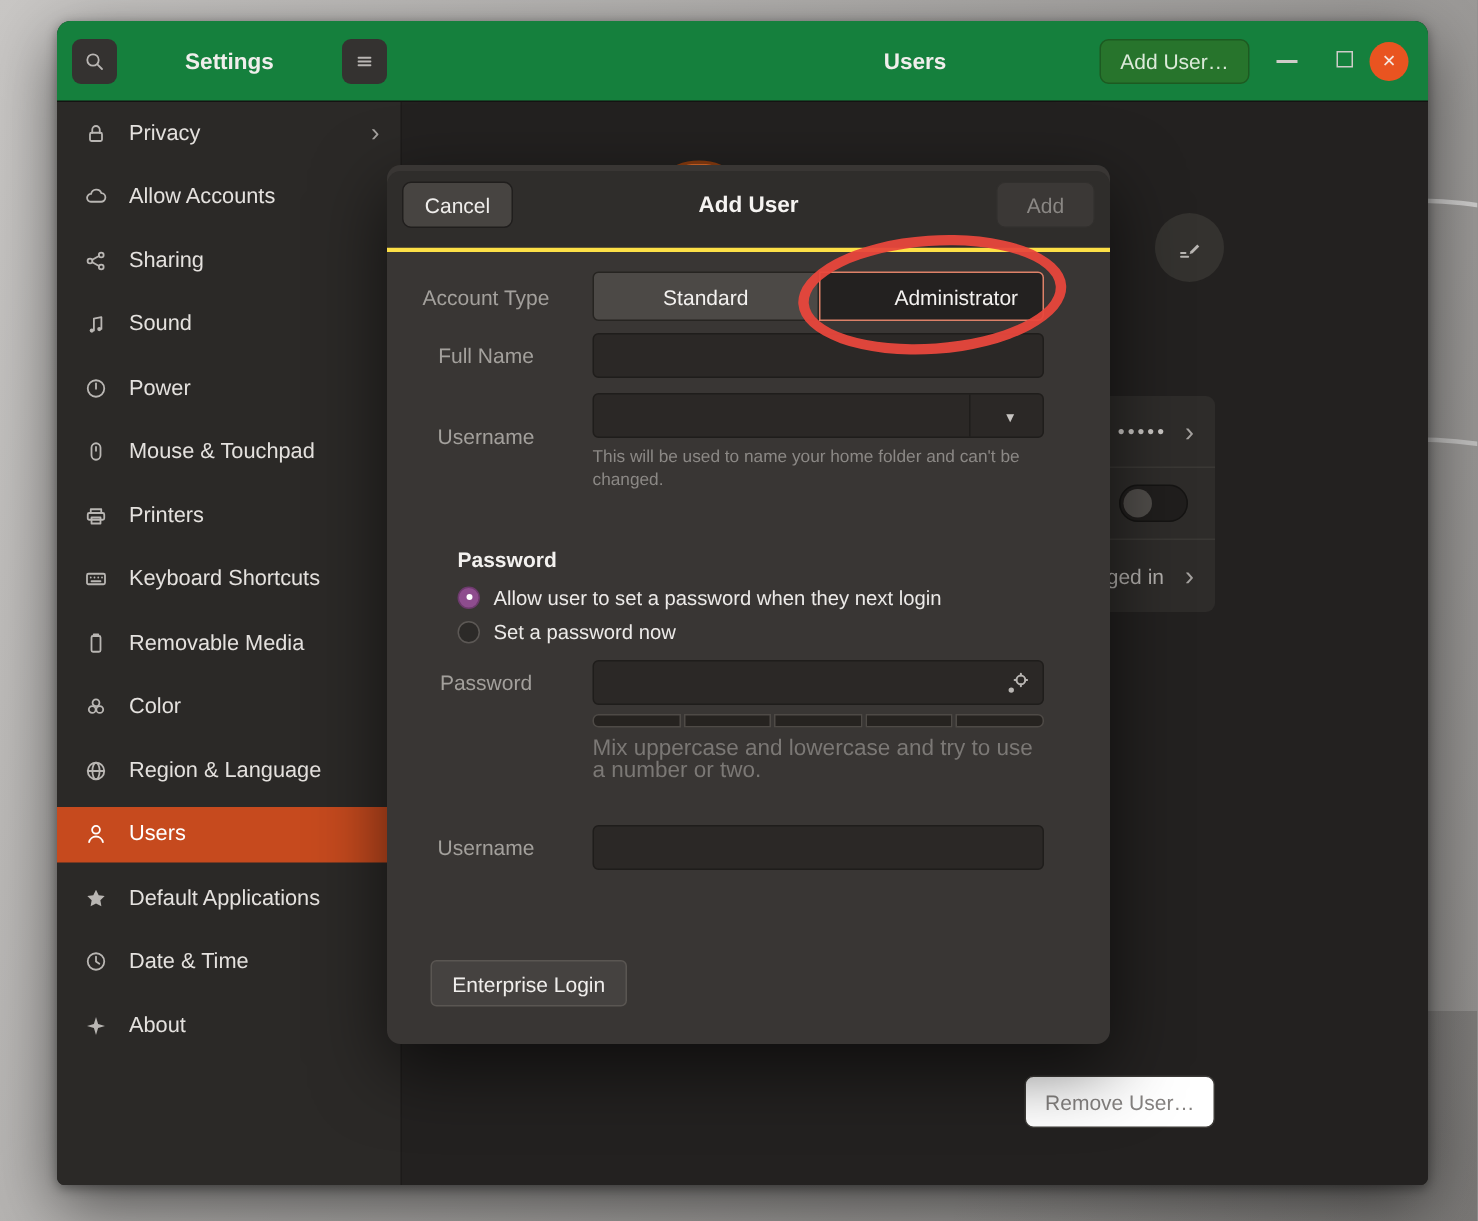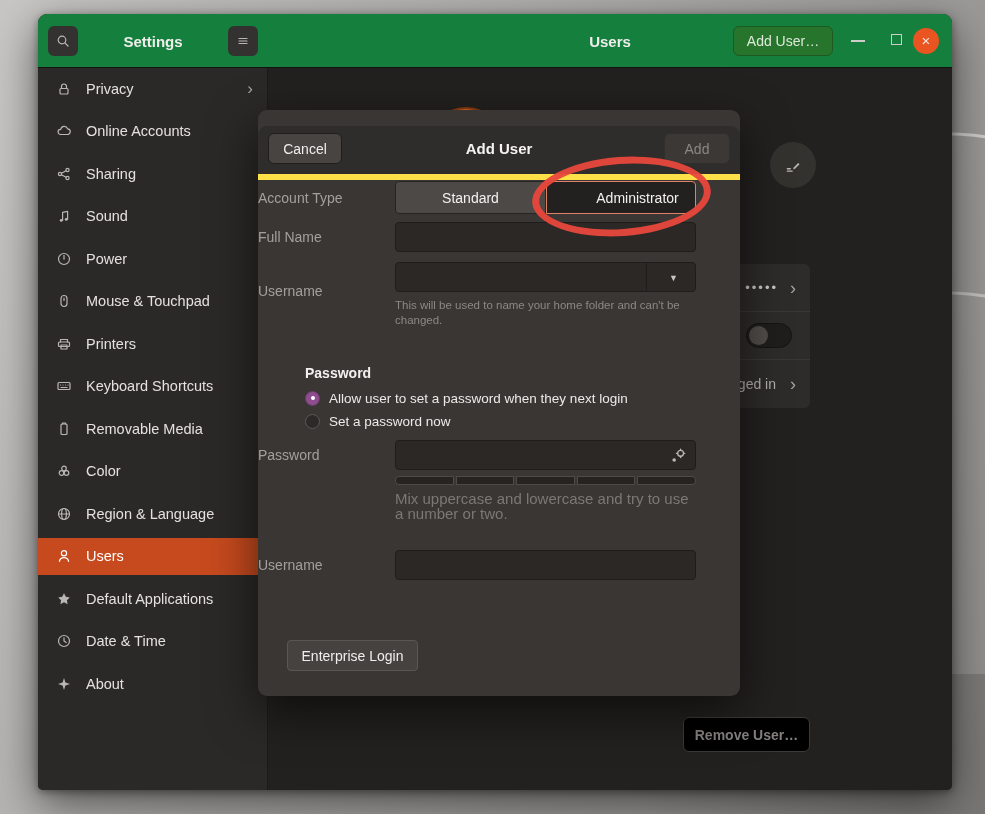--- a/index.html
+++ b/index.html
@@ -64,40 +64,40 @@
             padding-right:14px; border-bottom:1px solid #3a3835; color:#b3b0ad; }
   .bg-row:last-child { border-bottom:none; }
   .bg-dots { font-size:13px; letter-spacing:2px; color:#c9c6c3; margin-right:12px; }
   .bg-chev { color:#a5a29f; font-size:18px; line-height:1; }
   .toggle { width:46px; height:25px; border-radius:13px; background:#201e1d;
             border:1px solid #151413; position:relative; margin-right:4px; }
   .toggle .knob { position:absolute; left:2px; top:2px; width:19px; height:19px;
                   border-radius:50%; background:#504d4a; }
   .partial-label { font-size:14px; color:#b3b0ad; margin-right:14px; }
   .remove-user-btn { position:absolute; left:415px; top:649px; width:127px; height:35px;
-                     border-radius:6px; background:#000000; border:1px solid #3c3a37;
+                     border-radius:6px; background:#ffffff; border:1px solid #3c3a37;
                      color:#858280; font-size:14px; display:flex; align-items:center;
-                     justify-content:center;font-weight:bold; }
+                     justify-content:center; }
 
   
   .dialog { position:absolute; left:220px; top:96px; width:482px; height:586px;
             background:#393634; border-radius:9px; box-shadow:0 16px 48px rgba(0,0,0,.6);
             z-index:5; }
-  .dlg-header { position:absolute; left:0; top:16px; width:100%; height:54px; background:#2f2d2b;
-                border-bottom:6px solid #fde047; border-radius:9px 9px 0 0; }
+  .dlg-header { position:absolute; left:0; top:4px; width:100%; height:54px; background:#2f2d2b;
+                border-bottom:3px solid #fde047; border-radius:9px 9px 0 0; }
   .dlg-title { position:absolute; left:0; right:0; top:0; height:45px; display:flex;
                align-items:center; justify-content:center; color:#f5f3f1; font-weight:bold;
                font-size:15px; pointer-events:none; }
   .dlg-cancel { position:absolute; left:10px; top:7px; width:74px; height:31px; border-radius:6px;
                 background:#474441; border:1px solid #201e1d; color:#efedeb; font-size:14px;
                 display:flex; align-items:center; justify-content:center; }
   .dlg-add { position:absolute; right:10px; top:7px; width:66px; height:31px; border-radius:6px;
              background:#3b3836; border:1px solid #312f2d; color:#8a8784; font-size:14px;
              display:flex; align-items:center; justify-content:center; }
-  .fld-label { position:absolute; left:0; width:132px; text-align:left; color:#a3a09c;
+  .fld-label { position:absolute; left:0; width:132px; text-align:center; color:#a3a09c;
                font-size:14px; }
   .seg { position:absolute; height:33px; display:flex; align-items:center;
          justify-content:center; font-size:14px; }
   .seg-standard { left:137px; top:71px; width:151px; background:#4c4946;
                   border:1px solid #262421; border-radius:4px 0 0 4px; color:#f3f1ef; }
   .seg-admin { left:288px; top:71px; width:150px; background:#232120;
                border:1px solid #dd8168; border-radius:0 4px 4px 0; color:#f3f1ef;padding-left:33px; }
   .t-input { position:absolute; left:137px; width:301px; height:30px; background:#2b2826;
              border:1px solid #1f1d1b; border-radius:4px; }
   .combo-split { position:absolute; right:48px; top:0; width:1px; height:100%; background:#1f1d1b; }
@@ -180,21 +180,21 @@
           </span>
         <span>Privacy</span>
         <span class="sb-chevron">›</span>
       </div>
       <div class="sb-item">
         <span class="sb-ic">
             <svg class="ico" viewBox="0 0 16 16">
               <path d="M4.6 11.5 a2.6 2.6 0 0 1 .1-5.2 a3.6 3.6 0 0 1 6.9-.5 a2.4 2.4 0 0 1-.4 5.7 z"></path>
             </svg>
           </span>
-        <span>Online Accounts</span>
+        <span>Allow Accounts</span>
       </div>
       <div class="sb-item">
         <span class="sb-ic">
             <svg class="ico" viewBox="0 0 16 16">
               <circle cx="4" cy="8" r="1.6"></circle>
               <circle cx="11.5" cy="4" r="1.6"></circle>
               <circle cx="11.5" cy="12" r="1.6"></circle>
               <path d="M5.5 7.2 L10 4.7 M5.5 8.8 L10 11.3"></path>
             </svg>
           </span>

